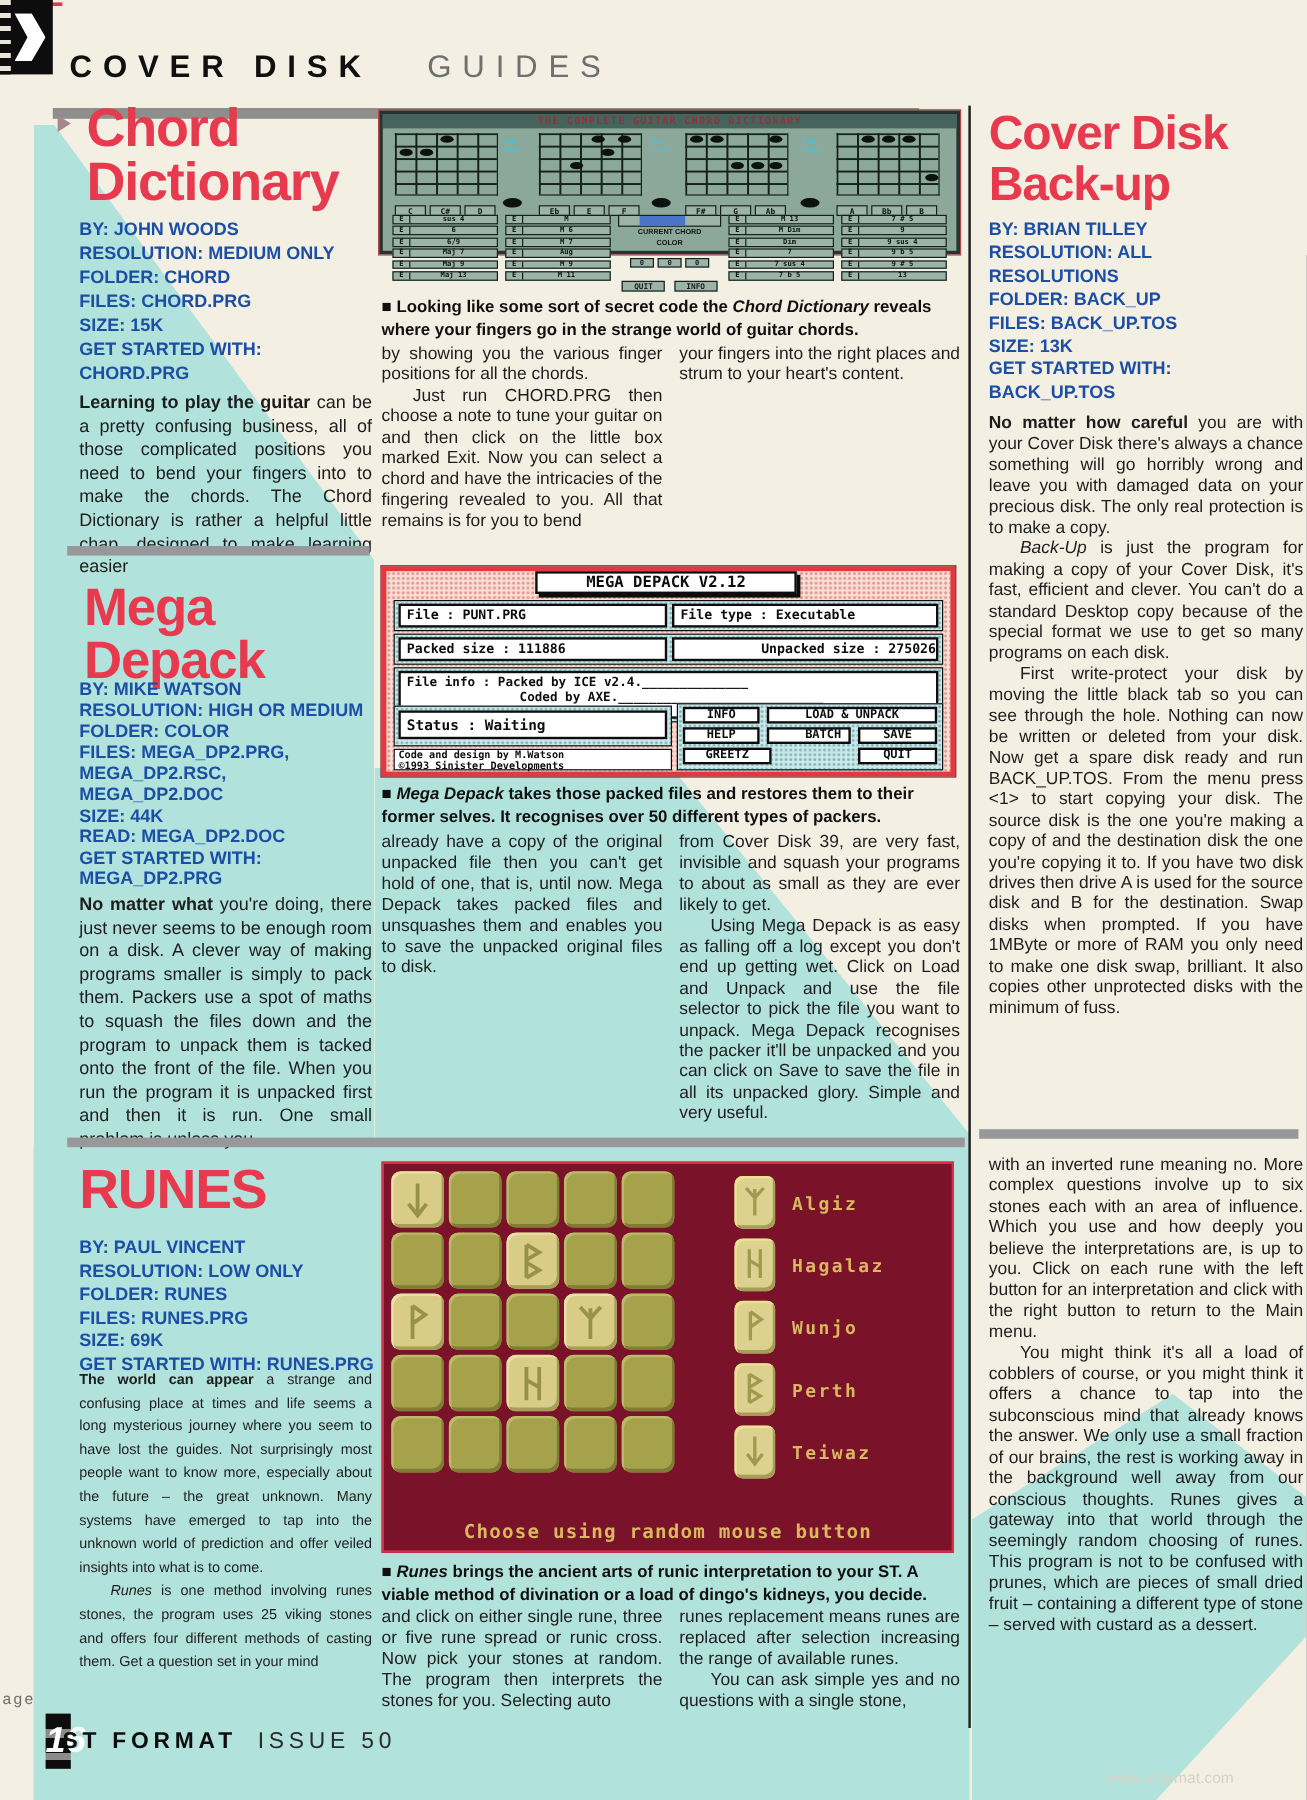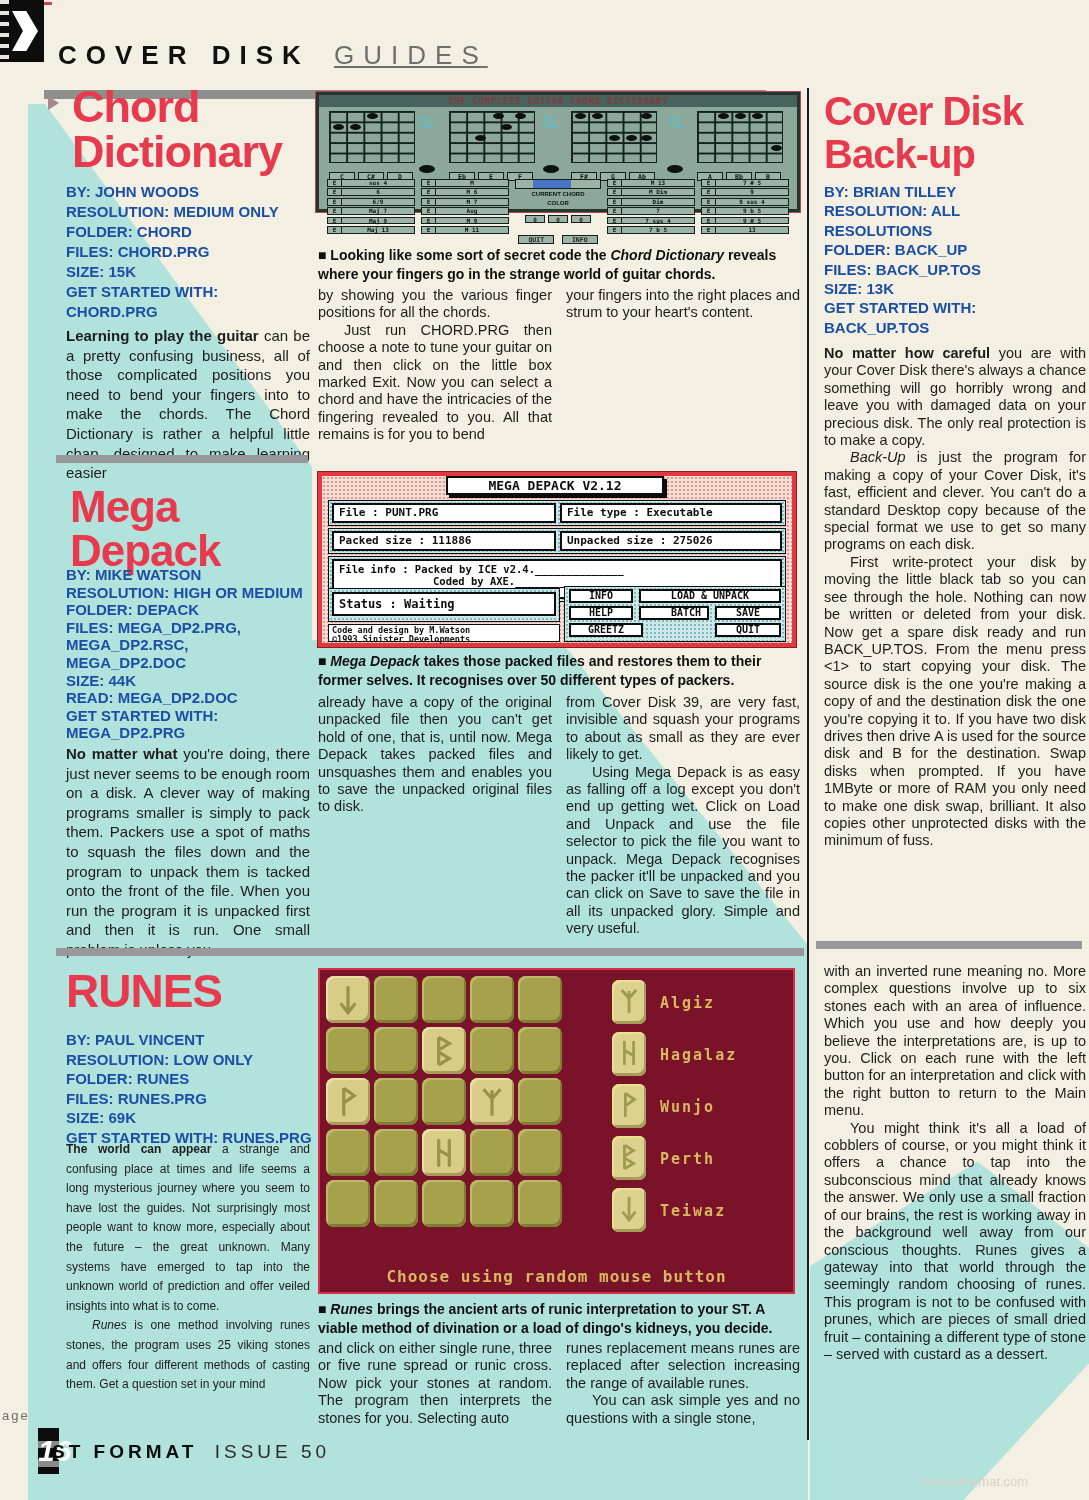--- a/index.html
+++ b/index.html
@@ -9,21 +9,21 @@
   
   .teal{background:#b2e2dc;}
   
   .chevron-block{left:0;top:42;width:44px;height:62px;background:#0d0d0d;}
   .chevron-stripes{position:absolute;left:0;top:0;width:9px;height:100%;
      background:repeating-linear-gradient(180deg,#e9e5da 0 4px,#0d0d0d 4px 11px);}
   .chevron-glyph{position:absolute;left:12px;top:11px;width:26px;height:40px;background:#fff;
      clip-path:polygon(0 0,55% 0,100% 50%,55% 100%,0 100%,42% 50%);}
   .kicker{left:58px;top:40px;font-size:26px;letter-spacing:9px;white-space:nowrap;}
   .kicker .kb{font-weight:800;color:#101010;}
-  .kicker .kl{font-weight:400;color:#6f6f6f;margin-left:8px;text-decoration:underline;}
+  .kicker .kl{font-weight:400;color:#6f6f6f;margin-left:30px;}
   .gray-rule{left:44px;top:90px;width:722px;height:9px;background:#8e8e8c;}
   .crop-mark-h{left:30px;top:2px;width:22px;height:3px;background:#d2404a;}
   .crop-mark-v{left:30px;top:2px;width:3px;height:13px;background:#d2404a;}
   .vert-divider{left:807px;top:88px;width:2px;height:1352px;background:#1c1c1c;}
   .hbar{height:8px;background:#98989a;}
   
   .h-red{color:#e83a4e;font-weight:900;letter-spacing:-1px;line-height:1.0;}
   .meta div{font-size:15px;font-weight:700;color:#1b4fa6;}
   .bt{font-size:14.5px;line-height:17.4px;text-align:justify;}
   .bt p{margin:0;}
@@ -146,21 +146,21 @@
   </div>
   <div class="abs hbar" style="left:56px;top:455px;width:252px;"></div>
 
   <div class="abs h-red" style="left:70px;top:472px;font-size:44px;margin-top:13px;">
     <div>Mega</div>
     <div>Depack</div>
   </div>
   <div class="abs meta" style="left:66px;top:566px;width:248px;line-height:17.6px;">
       <div>BY: MIKE WATSON</div>
       <div>RESOLUTION: HIGH OR MEDIUM</div>
-      <div>FOLDER: DEPACK</div>
+      <div>FOLDER: COLOR</div>
       <div>FILES: MEGA_DP2.PRG,</div>
       <div>MEGA_DP2.RSC,</div>
       <div>MEGA_DP2.DOC</div>
       <div>SIZE: 44K</div>
       <div>READ: MEGA_DP2.DOC</div>
       <div>GET STARTED WITH:</div>
       <div>MEGA_DP2.PRG</div>
     </div>
   <div class="abs bt lead" style="left:66px;top:744px;width:244px;">
     <p><b>No matter what</b><span> you're doing, there just never seems to be enough room on a disk. A clever way of making programs smaller is simply to pack them. Packers use a spot of maths to squash the files down and the program to unpack them is tacked onto the front of the file. When you run the program it is unpacked first and then it is run. One small problem is unless you</span></p>
@@ -359,21 +359,21 @@
   </div>
 
   <div class="abs shot-mega">
     <div class="mg-box mg-title">MEGA DEPACK V2.12</div>
     <div class="mg-cyan" style="left:6px;top:24px;width:458px;height:26px;">
       <div class="mg-box mg-field" style="left:3px;top:2px;width:224px;height:20px;">File : PUNT.PRG</div>
       <div class="mg-box mg-field" style="left:231px;top:2px;width:222px;height:20px;">File type : Executable</div>
     </div>
     <div class="mg-cyan" style="left:6px;top:52px;width:458px;height:26px;">
       <div class="mg-box mg-field" style="left:3px;top:2px;width:224px;height:20px;">Packed size :  111886</div>
-      <div class="mg-box mg-field" style="left:231px;top:2px;width:222px;height:20px;">Unpacked size :  275026</div>
+      <div class="mg-box mg-field" style="left:231px;top:2px;width:222px;height:20px;text-align:right;">Unpacked size :  275026</div>
     </div>
     <div class="mg-cyan" style="left:6px;top:80px;width:458px;height:46px;">
       <div class="mg-box" style="left:3px;top:2px;width:450px;height:40px;font-size:10.5px;line-height:12px;padding:2px 0 0 5px;overflow:hidden;">
         <div>File info : Packed by ICE v2.4.______________</div>
         <div style="padding-left:94px;">Coded by AXE.___________________________</div>
         <div style="padding-left:94px;">________________________________________</div>
       </div>
     </div>
     <div class="mg-cyan" style="left:6px;top:112px;width:232px;height:34px;">
       <div class="mg-box mg-field" style="left:3px;top:3px;width:224px;height:24px;line-height:20px;font-size:12px;">Status : Waiting</div>

